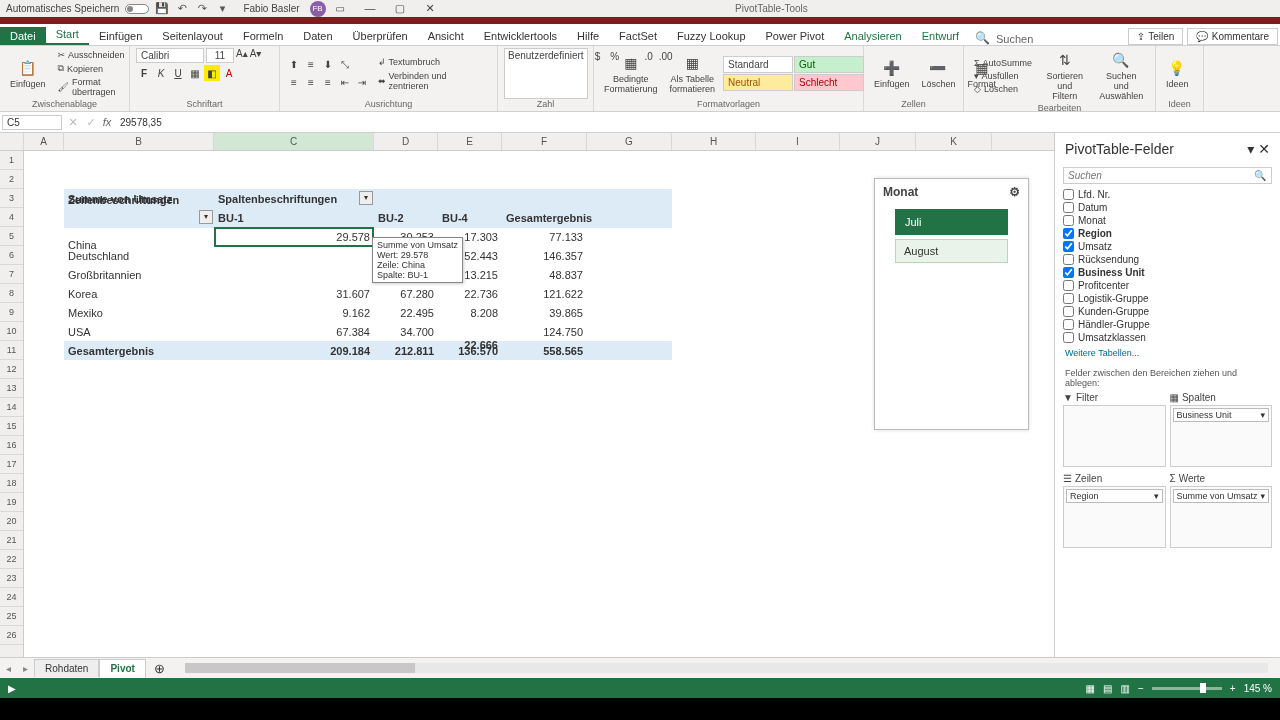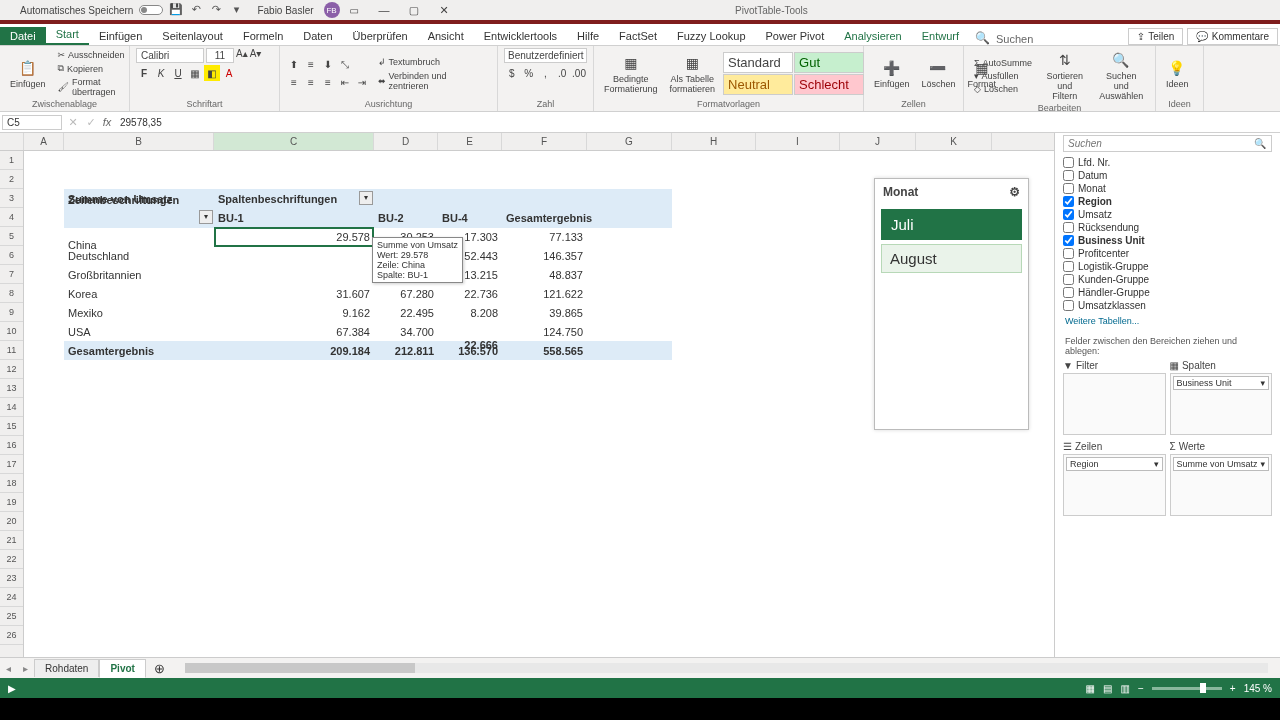--- a/index.html
+++ b/index.html
@@ -1,20 +1,20 @@
 <!DOCTYPE html>
 <html><head>
 <meta charset="utf-8">
 <style>
 * { margin:0; padding:0; box-sizing:border-box; font-family:"Segoe UI",Tahoma,sans-serif; }
 body { background:#000; width:1280px; height:720px; overflow:hidden; font-size:11px; color:#333; }
 .app { background:#fff; width:1280px; height:698px; display:flex; flex-direction:column; }
 
 
-.titlebar { height:24px; background:#f0efee; display:flex; align-items:center; font-size:10px; color:#444; border-bottom:4px solid #7f1d1d;padding-left:14px; }
+.titlebar { height:24px; background:#f0efee; display:flex; align-items:center; font-size:10px; color:#444; border-bottom:7px solid #7f1d1d; }
 .titlebar .left { display:flex; align-items:center; gap:6px; padding:0 6px; }
 .titlebar .toggle { width:24px; height:10px; border:1px solid #888; border-radius:5px; position:relative; background:#fff; }
 .titlebar .toggle::after { content:""; position:absolute; left:1px; top:1px; width:6px; height:6px; border-radius:50%; background:#888; }
 .titlebar .center { flex:1; text-align:center; }
 .titlebar .tools { color:#666; position:absolute; left:735px; }
 .titlebar .right { display:flex; align-items:center; gap:10px; padding:0 8px; }
 .titlebar .avatar { width:16px; height:16px; border-radius:50%; background:#8b5fa8; color:#fff; display:flex; align-items:center; justify-content:center; font-size:8px; }
 .win-btns { display:flex; }
 .win-btns span { width:30px; text-align:center; font-size:11px; }
 .qat-icon { width:14px; height:14px; display:inline-block; text-align:center; font-size:11px; color:#555; }
@@ -35,21 +35,21 @@
 .rgroup .label { text-align:center; font-size:9px; color:#666; }
 .rgroup .body { display:flex; align-items:center; gap:4px; flex:1; }
 .rbtn-big { display:flex; flex-direction:column; align-items:center; gap:1px; padding:2px 4px; font-size:9px; }
 .rbtn-big .ic { width:20px; height:20px; display:flex; align-items:center; justify-content:center; font-size:14px; }
 .rbtn-sm { padding:1px 4px; font-size:9px; display:flex; align-items:center; gap:3px; }
 .font-sel { border:1px solid #ccc; background:#fff; padding:1px 4px; font-size:10px; width:68px; }
 .size-sel { border:1px solid #ccc; background:#fff; padding:1px 2px; font-size:10px; width:28px; text-align:center;}
 .btnrow { display:flex; gap:1px; }
 .btnrow span { width:16px; height:16px; border:1px solid transparent; display:flex; align-items:center; justify-content:center; font-size:10px;}
 .style-gallery { display:grid; grid-template-columns:70px 70px; gap:1px; }
-.style-cell { border:1px solid #ccc; padding:2px 4px; font-size:13px; background:#fff; }
+.style-cell { border:1px solid #ccc; padding:2px 4px; font-size:10px; background:#fff; }
 .style-cell.green { background:#c6efce; color:#006100; }
 .style-cell.yel { background:#ffeb9c; color:#9c5700; }
 .style-cell.red { background:#ffc7ce; color:#9c0006; }
 
 
 .fbar-row { height:21px; border-bottom:1px solid #d0d0d0; display:flex; align-items:center; background:#fff; }
 .namebox { width:60px; border:1px solid #ccc; padding:1px 4px; font-size:10px; margin:0 2px; }
 .fbar-row .fx { width:14px; text-align:center; font-style:italic; color:#666; font-size:11px;}
 .formula { flex:1; padding:1px 6px; font-size:10px; }
 
@@ -70,21 +70,21 @@
 .sel { border:2px solid #217346 !important; z-index:5; background:#fff;}
 .colsel { background:#d2e8d4;}
 .dropbtn { position:absolute; width:14px; height:14px; border:1px solid #999; background:#eee; font-size:8px; line-height:12px; text-align:center; z-index:3;}
 
 
 .tooltip { position:absolute; background:#fff; border:1px solid #888; font-size:9px; padding:2px 4px; z-index:10; box-shadow:1px 1px 3px rgba(0,0,0,.2); white-space:nowrap;}
 
 
 .slicer { position:absolute; width:155px; height:252px; left:850px; top:27px; background:#fff; border:1px solid #bbb; box-shadow:0 0 4px rgba(0,0,0,.15); z-index:8;}
 .slicer .hdr { display:flex; justify-content:space-between; padding:6px 8px; font-size:12px; font-weight:600; color:#444;}
-.slicer .item { margin:4px 6px; padding:5px 8px; border:1px solid #b7d8b7; background:#eaf3ea; font-size:15px;}
+.slicer .item { margin:4px 20px; padding:5px 8px; border:1px solid #b7d8b7; background:#eaf3ea; font-size:11px;}
 .slicer .item.sel { background:#217346; color:#fff; border-color:#217346;}
 
 
 .pane { width:226px; border-left:1px solid #ccc; background:#fff; display:flex; flex-direction:column; font-size:10px; }
 .pane .hdr { padding:8px 10px; font-size:14px; color:#333; display:flex; justify-content:space-between; align-items:center;}
 .pane .sub { padding:0 10px 4px; font-size:9px; color:#666;}
 .pane .search { margin:2px 8px; border:1px solid #ccc; display:flex; align-items:center;}
 .pane .search input { border:0; flex:1; padding:2px 4px; font-size:10px; font-style:italic; outline:none;}
 .pane .fields { flex:0 0 158px; overflow:auto; padding:2px 8px;}
 .pane .fld { display:flex; align-items:center; gap:4px; padding:1px 0; font-size:10px;}
@@ -228,21 +228,21 @@
             </div>
        </div>
        <div style="display:flex;flex-direction:column;gap:2px">
          <div class="rbtn-sm">↲ <span>Textumbruch</span></div>
          <div class="rbtn-sm">⬌ <span>Verbinden und zentrieren</span></div>
        </div>
      </div>
      <div class="label">Ausrichtung</div>
    </div>
    <div class="rgroup" style="width:96px">
-     <div class="body" style="flex-direction:column;gap:2px;align-items:stretch">
+     <div class="body" style="flex-direction:row;gap:2px;align-items:stretch">
        <div style="border:1px solid #ccc;background:#fff;padding:1px 3px">Benutzerdefiniert</div>
        <div class="btnrow">
             <span>$</span>
             <span>%</span>
             <span>,</span>
             <span>.0</span>
             <span>.00</span>
           </div>
      </div>
      <div class="label">Zahl</div>
@@ -429,20 +429,24 @@
             <div class="cell num bold" style="left: 190px; top: 190px; width: 160px;">209.184</div>
             <div class="cell num bold" style="left: 350px; top: 190px; width: 64px;">212.811</div>
             <div class="cell num bold" style="left: 414px; top: 190px; width: 64px;">136.570</div>
             <div class="cell num bold" style="left: 478px; top: 190px; width: 85px;">558.565</div>
             <div class="cell num" style="left: 190px; top: 76px; width: 160px; z-index: 6;">29.578</div>
           </div>
      </div>
    </div>
 
    <div class="pane">
+     <div class="hdr">
+          <span>PivotTable-Felder</span>
+       <span><span>▾</span> <span>✕</span></span>
+     </div>
      <div class="search">
           <input placeholder="Suchen" style="">
           <span style="padding:0 4px">🔍</span>
         </div>
      <div class="fields" id="flds">
           <div class="fld">
             <input type="checkbox" style="">
             <span>Lfd. Nr.</span>
           </div>
           <div class="fld">

